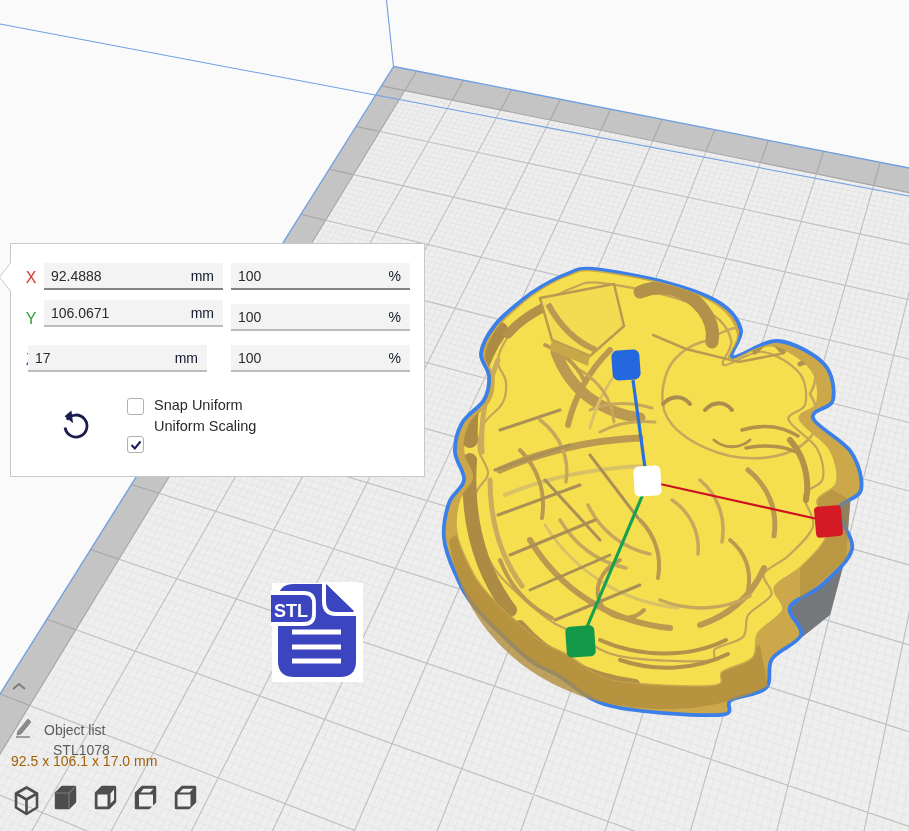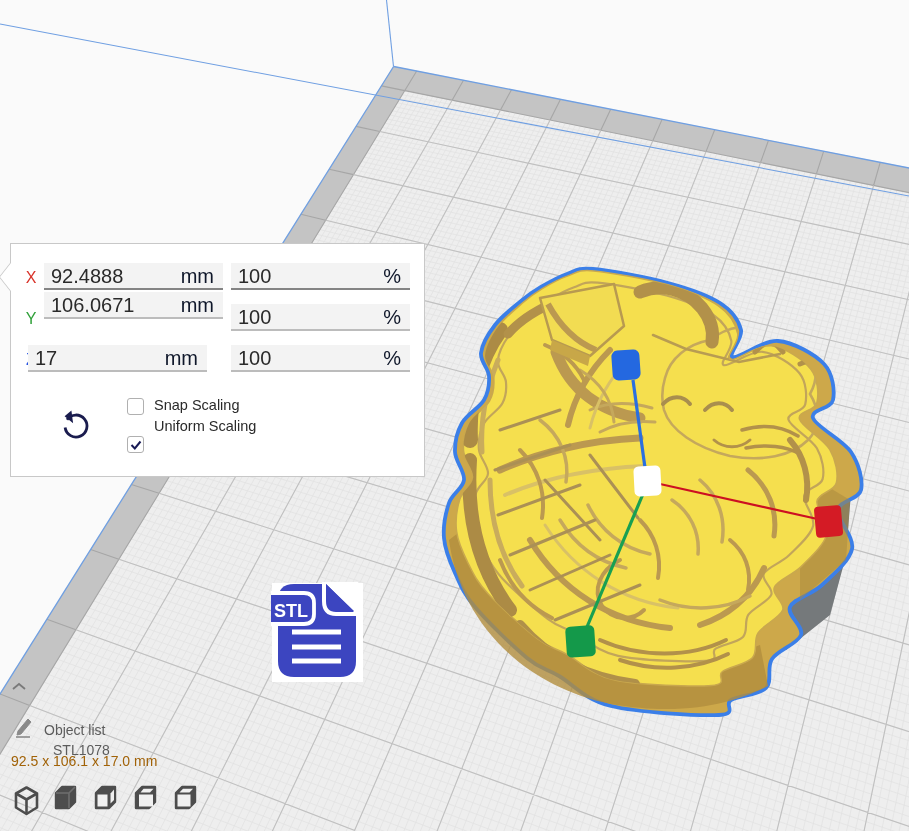--- a/index.html
+++ b/index.html
@@ -5,21 +5,21 @@
 font-family:"Liberation Sans",sans-serif}
 #stage{position:relative;width:909px;height:831px}
 svg.scene{position:absolute;left:0;top:0}
 #panel{position:absolute;left:10px;top:243px;width:415px;height:234px;background:#fff;
 border:1px solid #c8c8c8}
 #ptr{position:absolute;left:-11px;top:19px;width:0;height:0;
 border-top:14px solid transparent;border-bottom:14px solid transparent;border-right:11px solid #fff;
 filter:drop-shadow(-1px 0 0 #c8c8c8)}
 .axlbl{position:absolute;font-size:16px;width:20px;text-align:center}
 .fld{position:absolute;height:27px;background:#f3f3f3;border-bottom:2px solid #bcbcbc;
-font-size:20px;color:#2a2a2a;line-height:27px;padding-left:7px}
+font-size:14px;color:#2a2a2a;line-height:27px;padding-left:7px}
 .fld .suf{position:absolute;right:9px;color:#0f172a}
 .cb{position:absolute;width:17px;height:17px;background:#fff;border:1px solid #b0b0b0;border-radius:3px}
 .cblbl{position:absolute;font-size:14.5px;color:#2a2a2a}
 .gtxt{position:absolute;color:#5c5c5c;font-size:14px}
 </style></head><body>
 <div id="stage">
 <svg class="scene" width="909" height="831" viewBox="0 0 909 831">
 <polygon points="393.6,66.5 1284.7,242.0 1243.4,1714.2 -195.0,1004.9" fill="#eeeeee"></polygon>
 <path d="M393.6 66.5L-195.0 1004.9M398.2 67.4L-188.5 1008.0M402.8 68.3L-182.1 1011.2M407.4 69.2L-175.6 1014.4M412.0 70.1L-169.2 1017.6M416.7 71.0L-162.7 1020.8M421.3 71.9L-156.1 1024.0M426.0 72.8L-149.6 1027.2M430.6 73.8L-143.0 1030.5M435.3 74.7L-136.4 1033.7M440.0 75.6L-129.8 1037.0M444.7 76.5L-123.1 1040.3M449.4 77.5L-116.4 1043.6M454.1 78.4L-109.7 1046.9M458.8 79.3L-103.0 1050.2M463.5 80.2L-96.3 1053.5M468.3 81.2L-89.5 1056.9M473.0 82.1L-82.7 1060.2M477.8 83.1L-75.9 1063.6M482.6 84.0L-69.0 1067.0M487.4 84.9L-62.1 1070.4M492.2 85.9L-55.2 1073.8M497.0 86.8L-48.3 1077.2M501.8 87.8L-41.3 1080.6M506.6 88.7L-34.4 1084.1M511.5 89.7L-27.4 1087.5M516.3 90.6L-20.3 1091.0M521.2 91.6L-13.3 1094.5M526.1 92.6L-6.2 1098.0M531.0 93.5L0.9 1101.5M535.9 94.5L8.1 1105.0M540.8 95.5L15.2 1108.5M545.7 96.4L22.4 1112.1M550.6 97.4L29.7 1115.6M555.6 98.4L36.9 1119.2M560.5 99.3L44.2 1122.8M565.5 100.3L51.5 1126.4M570.5 101.3L58.8 1130.0M575.5 102.3L66.2 1133.6M580.5 103.3L73.6 1137.3M585.5 104.3L81.0 1141.0M590.5 105.3L88.4 1144.6M595.5 106.2L95.9 1148.3M600.6 107.2L103.4 1152.0M605.6 108.2L111.0 1155.7M610.7 109.2L118.5 1159.5M615.8 110.2L126.1 1163.2M620.9 111.2L133.7 1167.0M626.0 112.2L141.4 1170.7M631.1 113.3L149.1 1174.5M636.2 114.3L156.8 1178.3M641.4 115.3L164.5 1182.2M646.5 116.3L172.3 1186.0M651.7 117.3L180.1 1189.8M656.9 118.3L188.0 1193.7M662.1 119.4L195.8 1197.6M667.3 120.4L203.7 1201.5M672.5 121.4L211.7 1205.4M677.7 122.4L219.6 1209.3M683.0 123.5L227.6 1213.3M688.2 124.5L235.7 1217.2M693.5 125.5L243.7 1221.2M698.8 126.6L251.8 1225.2M704.0 127.6L259.9 1229.2M709.3 128.7L268.1 1233.2M714.7 129.7L276.3 1237.3M720.0 130.8L284.5 1241.3M725.3 131.8L292.8 1245.4M730.7 132.9L301.1 1249.5M736.0 133.9L309.4 1253.6M741.4 135.0L317.8 1257.7M746.8 136.0L326.2 1261.9M752.2 137.1L334.6 1266.0M757.6 138.2L343.1 1270.2M763.1 139.2L351.6 1274.4M768.5 140.3L360.1 1278.6M774.0 141.4L368.7 1282.8M779.4 142.5L377.3 1287.1M784.9 143.5L385.9 1291.3M790.4 144.6L394.6 1295.6M795.9 145.7L403.3 1299.9M801.5 146.8L412.1 1304.2M807.0 147.9L420.9 1308.6M812.5 149.0L429.7 1312.9M818.1 150.1L438.6 1317.3M823.7 151.2L447.5 1321.7M829.3 152.3L456.4 1326.1M834.9 153.4L465.4 1330.5M840.5 154.5L474.4 1335.0M846.1 155.6L483.5 1339.4M851.8 156.7L492.6 1343.9M857.4 157.8L501.7 1348.4M863.1 158.9L510.9 1353.0M868.8 160.1L520.1 1357.5M874.5 161.2L529.3 1362.1M880.2 162.3L538.6 1366.6M885.9 163.4L548.0 1371.2M891.7 164.6L557.3 1375.9M897.4 165.7L566.8 1380.5M903.2 166.8L576.2 1385.2M909.0 168.0L585.7 1389.9M914.8 169.1L595.2 1394.6M920.6 170.3L604.8 1399.3M926.4 171.4L614.5 1404.0M932.3 172.6L624.1 1408.8M938.2 173.7L633.8 1413.6M944.0 174.9L643.6 1418.4M949.9 176.0L653.4 1423.2M955.8 177.2L663.2 1428.1M961.7 178.4L673.1 1433.0M967.7 179.5L683.0 1437.9M973.6 180.7L693.0 1442.8M979.6 181.9L703.0 1447.7M985.6 183.1L713.1 1452.7M991.6 184.2L723.2 1457.7M997.6 185.4L733.4 1462.7M1003.6 186.6L743.6 1467.7M1009.6 187.8L753.8 1472.8M1015.7 189.0L764.1 1477.8M1021.8 190.2L774.4 1482.9M1027.8 191.4L784.8 1488.1M1033.9 192.6L795.3 1493.2M1040.1 193.8L805.7 1498.4M1046.2 195.0L816.3 1503.6M1052.3 196.2L826.9 1508.8M1058.5 197.4L837.5 1514.0M1064.7 198.7L848.2 1519.3M1070.9 199.9L858.9 1524.6M1077.1 201.1L869.7 1529.9M1083.3 202.3L880.5 1535.2M1089.6 203.6L891.4 1540.6M1095.8 204.8L902.3 1546.0M1102.1 206.0L913.3 1551.4M1108.4 207.3L924.3 1556.9M1114.7 208.5L935.4 1562.3M1121.0 209.7L946.6 1567.8M1127.4 211.0L957.8 1573.3M1133.7 212.3L969.0 1578.9M1140.1 213.5L980.3 1584.5M1146.5 214.8L991.7 1590.1M1152.9 216.0L1003.1 1595.7M1159.3 217.3L1014.5 1601.3M1165.8 218.6L1026.1 1607.0M1172.2 219.8L1037.6 1612.7M1178.7 221.1L1049.3 1618.5M1185.2 222.4L1061.0 1624.2M1191.7 223.7L1072.7 1630.0M1198.2 225.0L1084.5 1635.9M1204.8 226.2L1096.4 1641.7M1211.3 227.5L1108.3 1647.6M1217.9 228.8L1120.3 1653.5M1224.5 230.1L1132.3 1659.4M1231.1 231.4L1144.4 1665.4M1237.7 232.7L1156.6 1671.4M1244.4 234.0L1168.8 1677.4M1251.1 235.4L1181.1 1683.5M1257.7 236.7L1193.4 1689.6M1264.4 238.0L1205.8 1695.7M1271.2 239.3L1218.3 1701.8M1277.9 240.6L1230.8 1708.0M1284.7 242.0L1243.4 1714.2M393.6 66.5L1284.7 242.0M391.2 70.3L1284.5 247.2M388.8 74.2L1284.4 252.5M386.3 78.1L1284.2 257.8M383.9 82.0L1284.1 263.1M381.4 85.9L1283.9 268.5M378.9 89.9L1283.8 273.9M376.4 93.9L1283.6 279.3M373.9 97.9L1283.5 284.8M371.4 101.9L1283.3 290.3M368.9 105.9L1283.1 295.8M366.3 110.0L1283.0 301.4M363.8 114.1L1282.8 307.0M361.2 118.2L1282.7 312.7M358.6 122.3L1282.5 318.4M356.0 126.4L1282.3 324.1M353.4 130.6L1282.2 329.8M350.8 134.8L1282.0 335.6M348.1 139.0L1281.9 341.5M345.5 143.3L1281.7 347.4M342.8 147.5L1281.5 353.3M340.1 151.8L1281.4 359.2M337.4 156.1L1281.2 365.2M334.7 160.4L1281.0 371.3M332.0 164.8L1280.9 377.3M329.2 169.2L1280.7 383.5M326.5 173.6L1280.5 389.6M323.7 178.0L1280.3 395.8M320.9 182.4L1280.2 402.1M318.1 186.9L1280.0 408.4M315.3 191.4L1279.8 414.7M312.4 195.9L1279.6 421.1M309.6 200.5L1279.5 427.5M306.7 205.1L1279.3 433.9M303.8 209.7L1279.1 440.4M300.9 214.3L1278.9 447.0M298.0 219.0L1278.7 453.6M295.0 223.6L1278.5 460.2M292.1 228.3L1278.3 466.9M289.1 233.1L1278.2 473.7M286.1 237.8L1278.0 480.5M283.1 242.6L1277.8 487.3M280.1 247.4L1277.6 494.2M277.1 252.3L1277.4 501.1M274.0 257.2L1277.2 508.1M270.9 262.1L1277.0 515.1M267.9 267.0L1276.8 522.2M264.7 272.0L1276.6 529.4M261.6 276.9L1276.4 536.6M258.5 282.0L1276.2 543.8M255.3 287.0L1276.0 551.1M252.1 292.1L1275.8 558.5M248.9 297.2L1275.6 565.9M245.7 302.3L1275.4 573.3M242.5 307.5L1275.2 580.9M239.2 312.7L1274.9 588.4M235.9 317.9L1274.7 596.1M232.6 323.2L1274.5 603.8M229.3 328.5L1274.3 611.5M226.0 333.8L1274.1 619.3M222.6 339.2L1273.9 627.2M219.2 344.5L1273.6 635.1M215.8 350.0L1273.4 643.1M212.4 355.4L1273.2 651.2M208.9 360.9L1273.0 659.3M205.5 366.4L1272.7 667.5M202.0 372.0L1272.5 675.7M198.5 377.6L1272.3 684.0M195.0 383.2L1272.0 692.4M191.4 388.9L1271.8 700.9M187.8 394.6L1271.6 709.4M184.2 400.3L1271.3 717.9M180.6 406.1L1271.1 726.6M177.0 411.9L1270.8 735.3M173.3 417.7L1270.6 744.1M169.6 423.6L1270.3 753.0M165.9 429.5L1270.1 761.9M162.2 435.5L1269.8 770.9M158.4 441.5L1269.6 780.0M154.6 447.5L1269.3 789.1M150.8 453.6L1269.1 798.4M147.0 459.7L1268.8 807.7M143.1 465.8L1268.5 817.1M139.2 472.0L1268.3 826.5M135.3 478.3L1268.0 836.1M131.4 484.5L1267.7 845.7M127.4 490.8L1267.5 855.4M123.5 497.2L1267.2 865.2M119.4 503.6L1266.9 875.1M115.4 510.0L1266.6 885.1M111.3 516.5L1266.3 895.1M107.2 523.1L1266.1 905.2M103.1 529.6L1265.8 915.5M99.0 536.2L1265.5 925.8M94.8 542.9L1265.2 936.2M90.6 549.6L1264.9 946.7M86.4 556.4L1264.6 957.3M82.1 563.2L1264.3 968.0M77.8 570.0L1264.0 978.8M73.5 576.9L1263.7 989.6M69.1 583.8L1263.4 1000.6M64.7 590.8L1263.1 1011.7M60.3 597.9L1262.8 1022.9M55.9 604.9L1262.4 1034.2M51.4 612.1L1262.1 1045.6M46.9 619.3L1261.8 1057.1M42.4 626.5L1261.5 1068.7M37.8 633.8L1261.2 1080.4M33.2 641.1L1260.8 1092.2M28.5 648.5L1260.5 1104.1M23.9 656.0L1260.1 1116.2M19.2 663.5L1259.8 1128.4M14.4 671.0L1259.5 1140.6M9.7 678.6L1259.1 1153.0M4.9 686.3L1258.8 1165.6M0.0 694.0L1258.4 1178.2M-4.9 701.8L1258.1 1191.0M-9.8 709.6L1257.7 1203.8M-14.7 717.5L1257.3 1216.9M-19.7 725.5L1257.0 1230.0M-24.7 733.5L1256.6 1243.3M-29.8 741.5L1256.2 1256.7M-34.9 749.7L1255.8 1270.3M-40.0 757.8L1255.4 1283.9M-45.2 766.1L1255.1 1297.8M-50.4 774.4L1254.7 1311.7M-55.7 782.8L1254.3 1325.8M-61.0 791.2L1253.9 1340.1M-66.3 799.7L1253.5 1354.5M-71.7 808.3L1253.1 1369.1M-77.1 816.9L1252.6 1383.8M-82.6 825.6L1252.2 1398.6M-88.1 834.4L1251.8 1413.6M-93.6 843.3L1251.4 1428.8M-99.2 852.2L1251.0 1444.2M-104.8 861.1L1250.5 1459.7M-110.5 870.2L1250.1 1475.4M-116.2 879.3L1249.6 1491.2M-122.0 888.5L1249.2 1507.2M-127.8 897.8L1248.7 1523.4M-133.7 907.1L1248.3 1539.8M-139.6 916.5L1247.8 1556.4M-145.5 926.0L1247.3 1573.1M-151.5 935.6L1246.9 1590.1M-157.6 945.3L1246.4 1607.2M-163.7 955.0L1245.9 1624.5M-169.8 964.8L1245.4 1642.0M-176.0 974.7L1244.9 1659.8M-182.3 984.7L1244.4 1677.7M-188.6 994.7L1243.9 1695.8M-195.0 1004.9L1243.4 1714.2" stroke="#e2e2e2" stroke-width="0.8" fill="none"></path>
 <polygon points="393.6,66.5 1284.7,242.0 1283.9,268.5 381.4,85.9" fill="#c4c4c4"></polygon>
@@ -171,30 +171,30 @@
 </g>
 </svg>
 
 <div id="panel">
   <div id="ptr"></div>
   <div class="axlbl" style="left:10px;top:25px;color:#d9342b">X</div>
   <div class="axlbl" style="left:10px;top:66px;color:#31a13a">Y</div>
   <div class="axlbl" style="left:10px;top:107px;color:#2753e0">Z</div>
   <div class="fld" style="left:33px;top:19px;width:179px;border-bottom-color:#848484">92.4888<span class="suf">mm</span></div>
   <div class="fld" style="left:220px;top:19px;width:179px;border-bottom-color:#848484">100<span class="suf">%</span></div>
-  <div class="fld" style="left:33px;top:48px;width:179px">106.0671<span class="suf">mm</span></div>
+  <div class="fld" style="left:33px;top:56px;width:179px">106.0671<span class="suf">mm</span></div>
   <div class="fld" style="left:220px;top:60px;width:179px">100<span class="suf">%</span></div>
   <div class="fld" style="left:17px;top:101px;width:179px">17<span class="suf">mm</span></div>
   <div class="fld" style="left:220px;top:101px;width:179px">100<span class="suf">%</span></div>
   <svg style="position:absolute;left:50px;top:164px" width="40" height="40" viewBox="0 0 40 40">
     <path d="M4.1 19.5 A11 11 0 1 0 6.0 11.7" fill="none" stroke="#1a1c4e" stroke-width="2.8"></path>
     <path d="M3.6 8.3 L10.4 2.5 L12.1 15.3 Z" fill="#1a1c4e"></path>
   </svg>
   <div class="cb" style="left:116px;top:154px"></div>
-  <div class="cblbl" style="left:143px;top:153px">Snap Scaling</div>
+  <div class="cblbl" style="left:143px;top:153px">Snap Uniform</div>
   <div class="cb" style="left:116px;top:192px"></div>
   <svg style="position:absolute;left:117px;top:193px" width="16" height="16" viewBox="0 0 16 16">
     <path d="M3.5 8 L6.8 11.4 L12.5 4.5" fill="none" stroke="#171a55" stroke-width="2"></path>
   </svg>
   <div class="cblbl" style="left:143px;top:174px">Uniform Scaling</div>
 </div>
 
 <div class="gtxt" style="left:44px;top:722px">Object list</div>
 <div class="gtxt" style="left:53px;top:742px">STL1078</div>
 <div class="gtxt" style="left:11px;top:753px;color:#a16207">92.5 x 106.1 x 17.0 mm</div>

